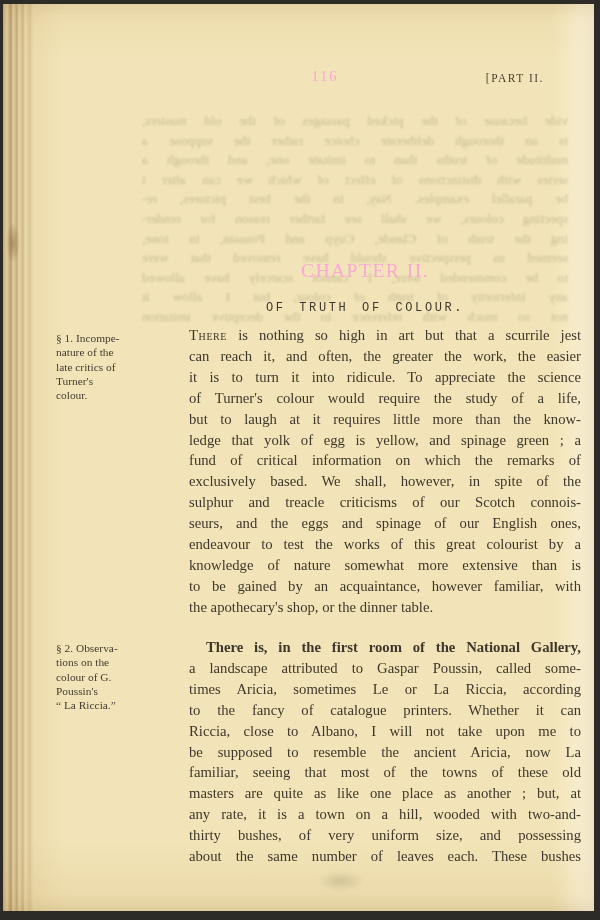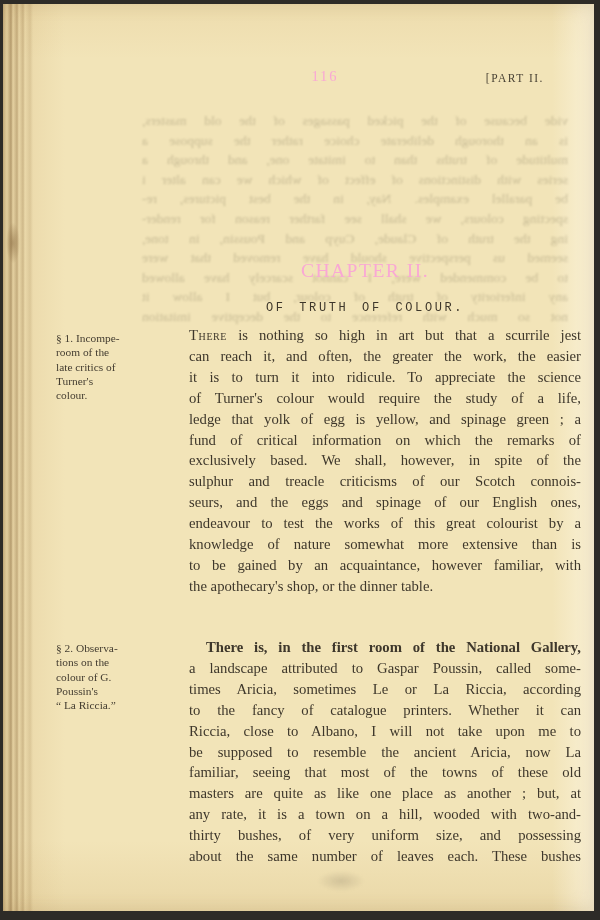--- a/index.html
+++ b/index.html
@@ -122,31 +122,32 @@
   <div class="content">
 
     <div class="page-number">116</div>
     <div class="part-label">[PART II.</div>
 
     <h1 class="chapter-title">CHAPTER II.</h1>
     <h2 class="section-title">OF TRUTH OF COLOUR.</h2>
 
     <div class="margin-note note-1">
       <div>§ 1. Incompe-</div>
-      <div>room of the</div>
+      <div>nature of the</div>
       <div>late critics of</div>
       <div>Turner's</div>
       <div>colour.</div>
     </div>
 
     <div class="body-para para-1">
       <div class="jline"><span class="lead-word">There</span><span> is nothing so high in art but that a scurrile jest</span></div>
       <div class="jline">can reach it, and often, the greater the work, the easier</div>
       <div class="jline">it is to turn it into ridicule.  To appreciate the science</div>
       <div class="jline">of Turner's colour would require the study of a life,</div>
+      <div class="jline">but to laugh at it requires little more than the know-</div>
       <div class="jline">ledge that yolk of egg is yellow, and spinage green ; a</div>
       <div class="jline">fund of critical information on which the remarks of</div>
       <div class="jline">exclusively based.  We shall, however, in spite of the</div>
       <div class="jline">sulphur and treacle criticisms of our Scotch connois-</div>
       <div class="jline">seurs, and the eggs and spinage of our English ones,</div>
       <div class="jline">endeavour to test the works of this great colourist by a</div>
       <div class="jline">knowledge of nature somewhat more extensive than is</div>
       <div class="jline">to be gained by an acquaintance, however familiar, with</div>
       <div class="jline-last">the apothecary's shop, or the dinner table.</div>
     </div>

